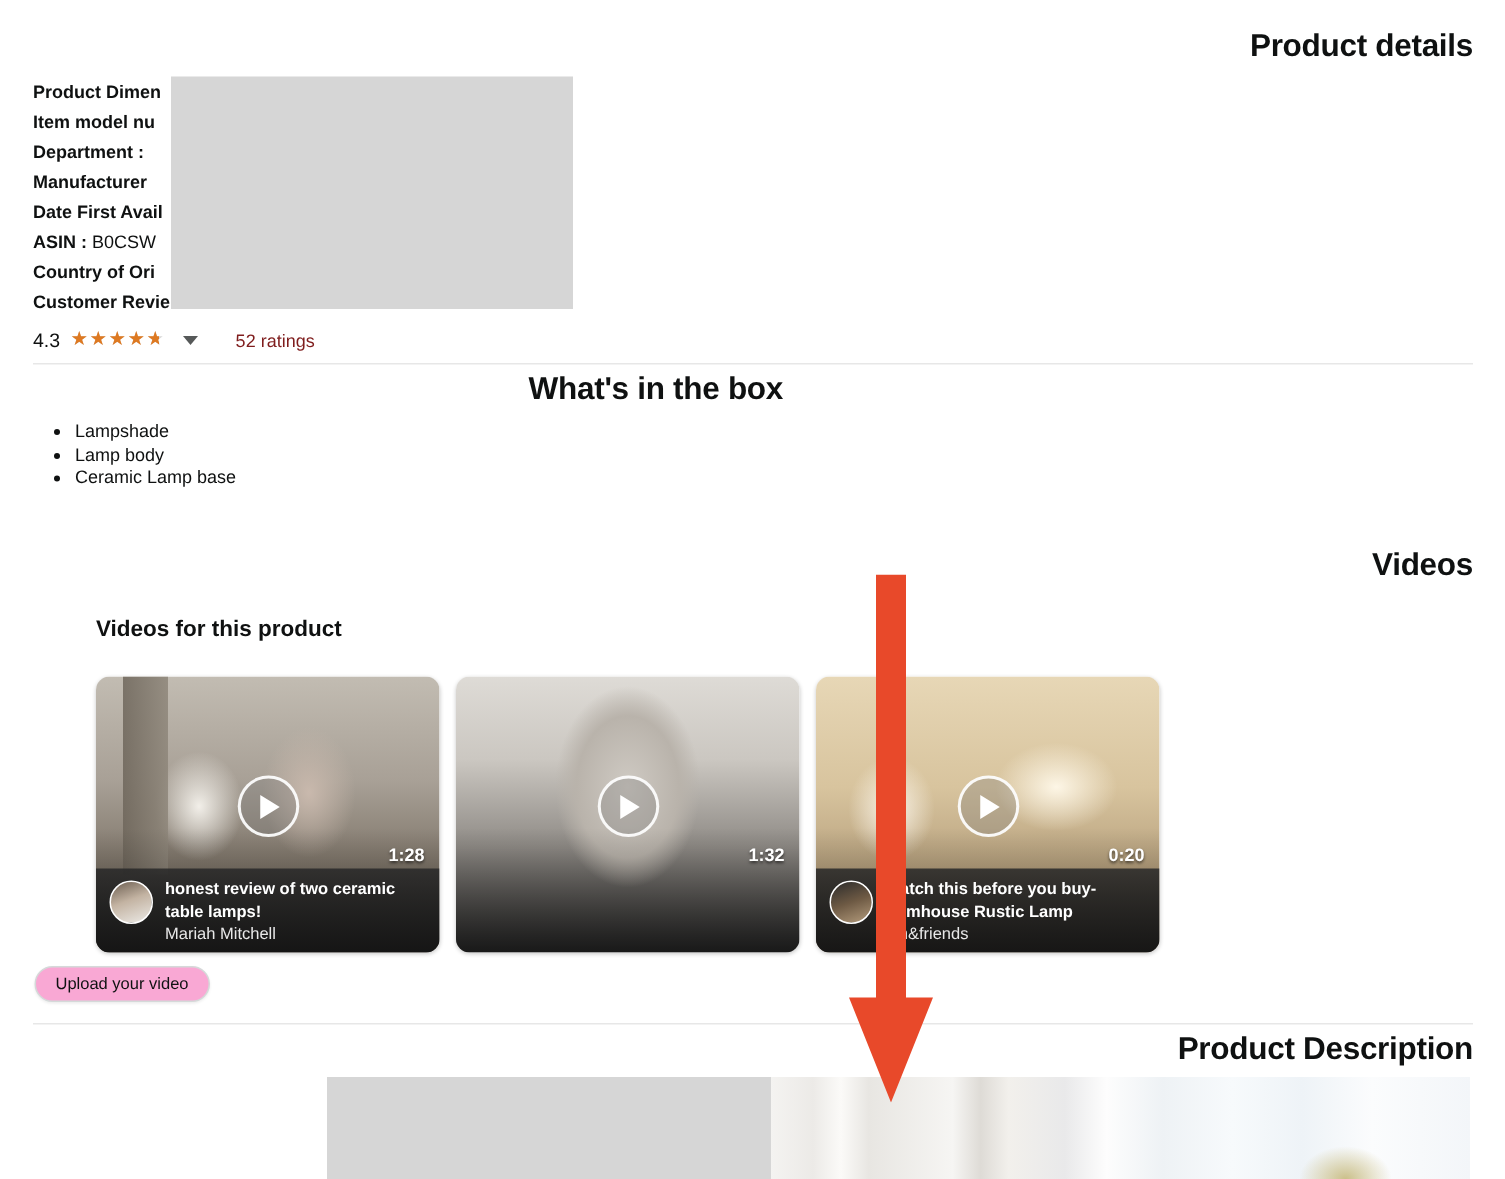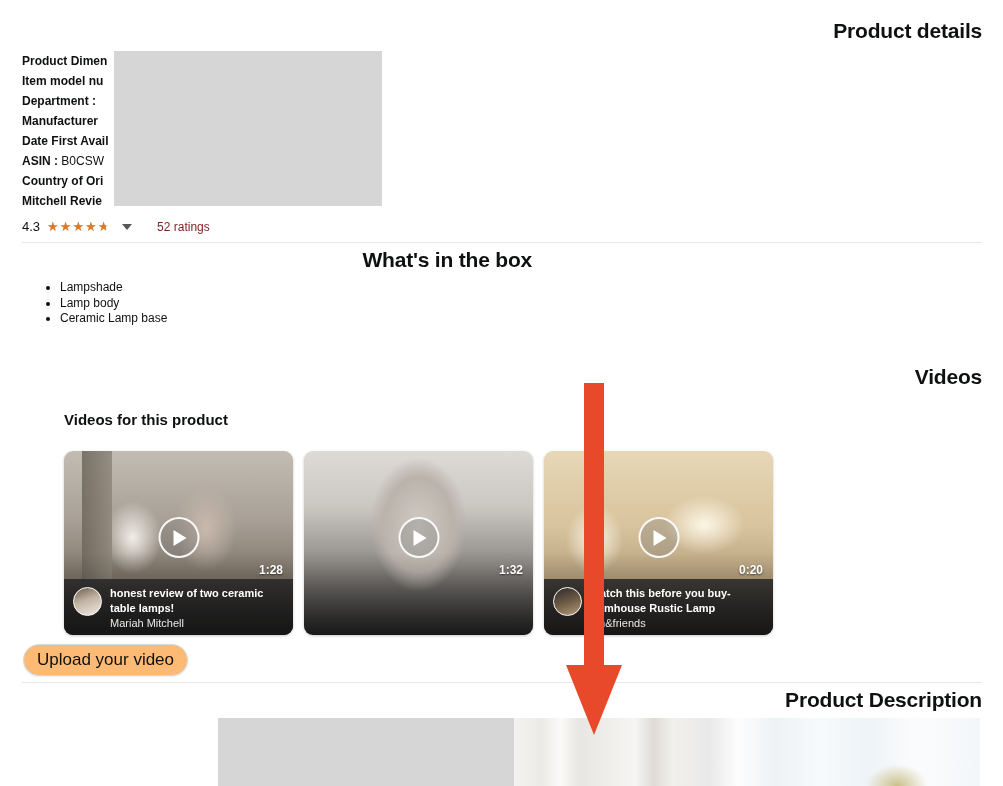--- a/index.html
+++ b/index.html
@@ -66,21 +66,21 @@
     margin-left: 2px;
   }
   .ratings-link {
     font-size: 12px; color: #7f1d1d; text-decoration: none; margin-left: 18px;
   }
 
   
   .divider { position: absolute; left: 22px; width: 960px; height: 1px; background: #e7e7e7; }
 
   
-  #whats-in-box { position: absolute; left: 22px; top: 248px; width: 500px; margin-left: 10px; }
+  #whats-in-box { position: absolute; left: 22px; top: 248px; width: 500px; }
   #whats-in-box .sec-h1 { margin-bottom: 8px; }
   .box-list { margin-left: 28px; }
   .box-list li { font-size: 12px; line-height: 15.5px; color: #0F1111; }
 
   
   #videos-section { position: absolute; left: 22px; top: 365px; width: 960px; }
   #videos-section .sec-h1 { margin-bottom: 22px; }
   .videos-sub {
     font-size: 15px; font-weight: bold; color: #0F1111;
     margin-left: 42px; margin-bottom: 23px;
@@ -152,21 +152,21 @@
   .vtitle {
     font-size: 11px; font-weight: bold; color: #ffffff; line-height: 14.5px;
     white-space: normal;
   }
   .vauthor { font-size: 11px; color: #e8e8e8; line-height: 15px; margin-top: 1px; }
 
   
   #upload-btn {
     position: absolute; left: 23px; top: 644px;
     padding: 5px 13px; border: 1px solid #D5D9D9; border-radius: 18px;
-    background: #fdba74; font-size: 17px; color: #0F1111;
+    background: #f9a8d4; font-size: 11px; color: #0F1111;
     font-family: "Liberation Sans", sans-serif; cursor: pointer;
     box-shadow: 0 1px 2px rgba(15,17,17,0.08);
   }
 
   
   #product-description { position: absolute; left: 22px; top: 688px; width: 960px; }
   #product-description .sec-h1 { margin-bottom: 14px; }
   .desc-media { position: absolute; left: 218px; top: 718px; width: 762px; height: 68px; overflow: hidden; display: flex; }
   .desc-redact { width: 296px; height: 68px; background: #d6d6d6; }
   .desc-photo {
@@ -220,21 +220,21 @@
       <div class="detail-row">
         <span>Date First Avail</span><span class="dval"></span>
       </div>
       <div class="detail-row">
         <span>ASIN  :</span><span class="dval"> B0CSW</span>
       </div>
       <div class="detail-row">
         <span>Country of Ori</span><span class="dval"></span>
       </div>
       <div class="detail-row">
-        <span>Mitchell Revie</span><span class="dval"></span>
+        <span>Customer Revie</span><span class="dval"></span>
       </div>
 
       <div class="rating-line">
         <span class="rating-num">4.3</span>
         <span class="stars">
           <span class="base">★★★★★</span>
           <span class="fill" id="star-fill" style="width: 90%;">★★★★★</span>
         </span>
         <span class="chev-down"></span>
         <a class="ratings-link" href="#">52 ratings</a>

